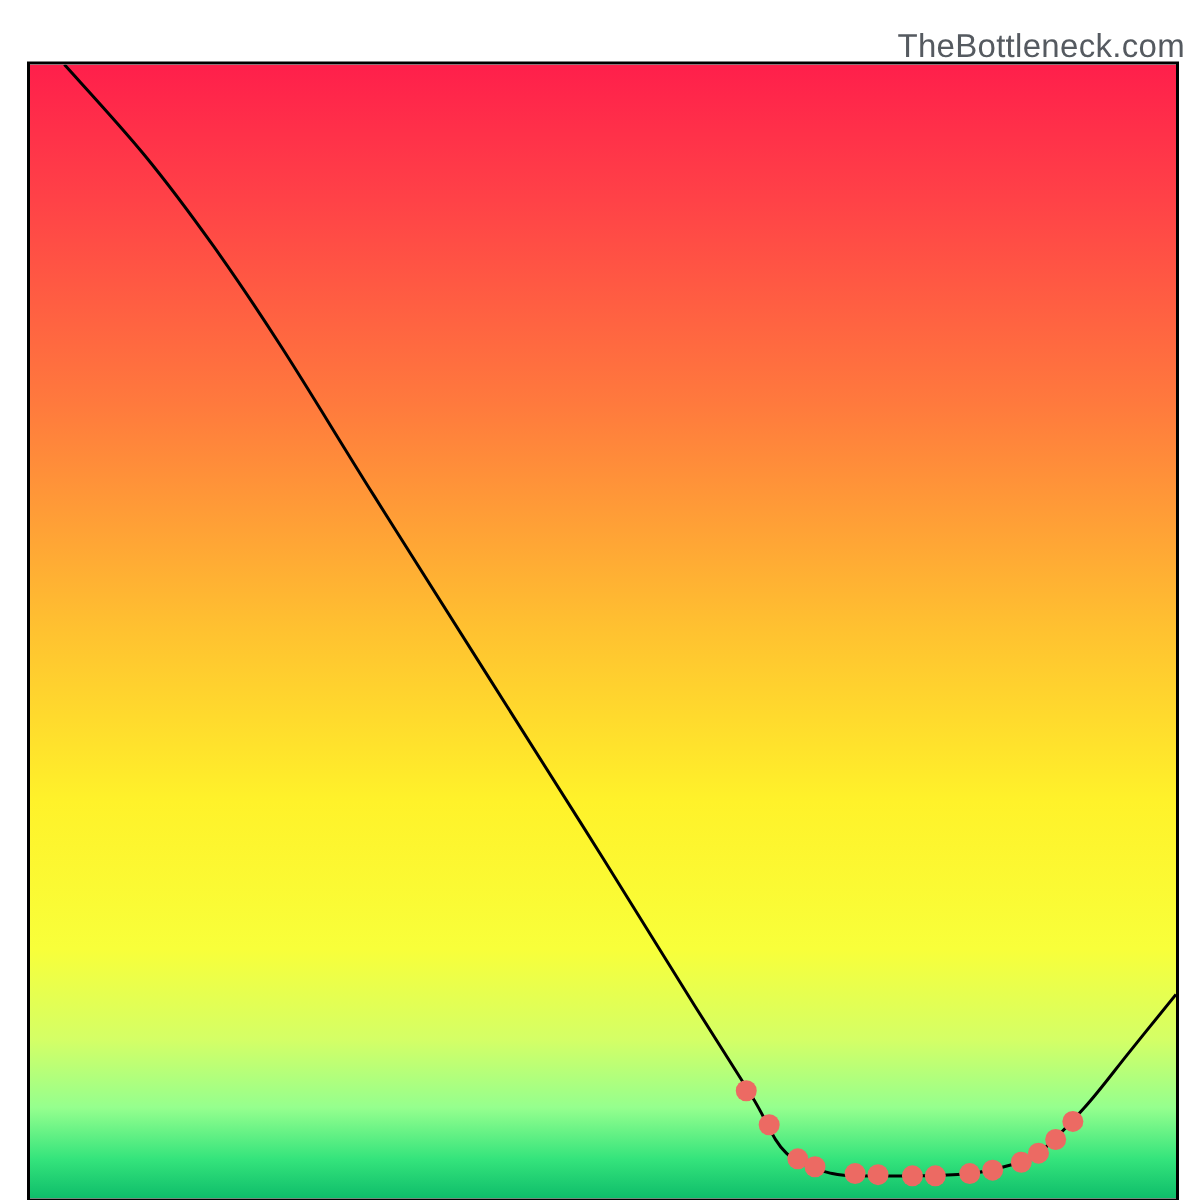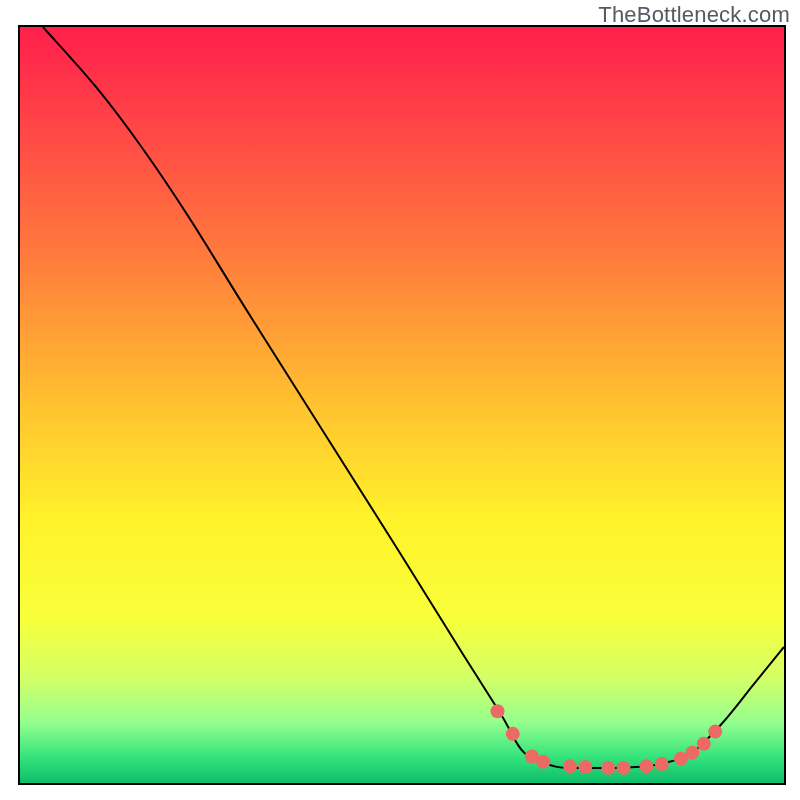--- a/index.html
+++ b/index.html
@@ -8,20 +8,21 @@
     width: 800px;
     height: 800px;
     overflow: hidden;
     background: #ffffff;
     font-family: Arial, Helvetica, sans-serif;
   }
   .wrap {
     position: relative;
     width: 800px;
     height: 640px;
+    margin-top: 16px;
   }
   .watermark {
     position: absolute;
     top: 2px;
     right: 10px;
     font-size: 22px;
     color: #555a60;
     font-weight: 500;
     letter-spacing: 0.2px;
   }

